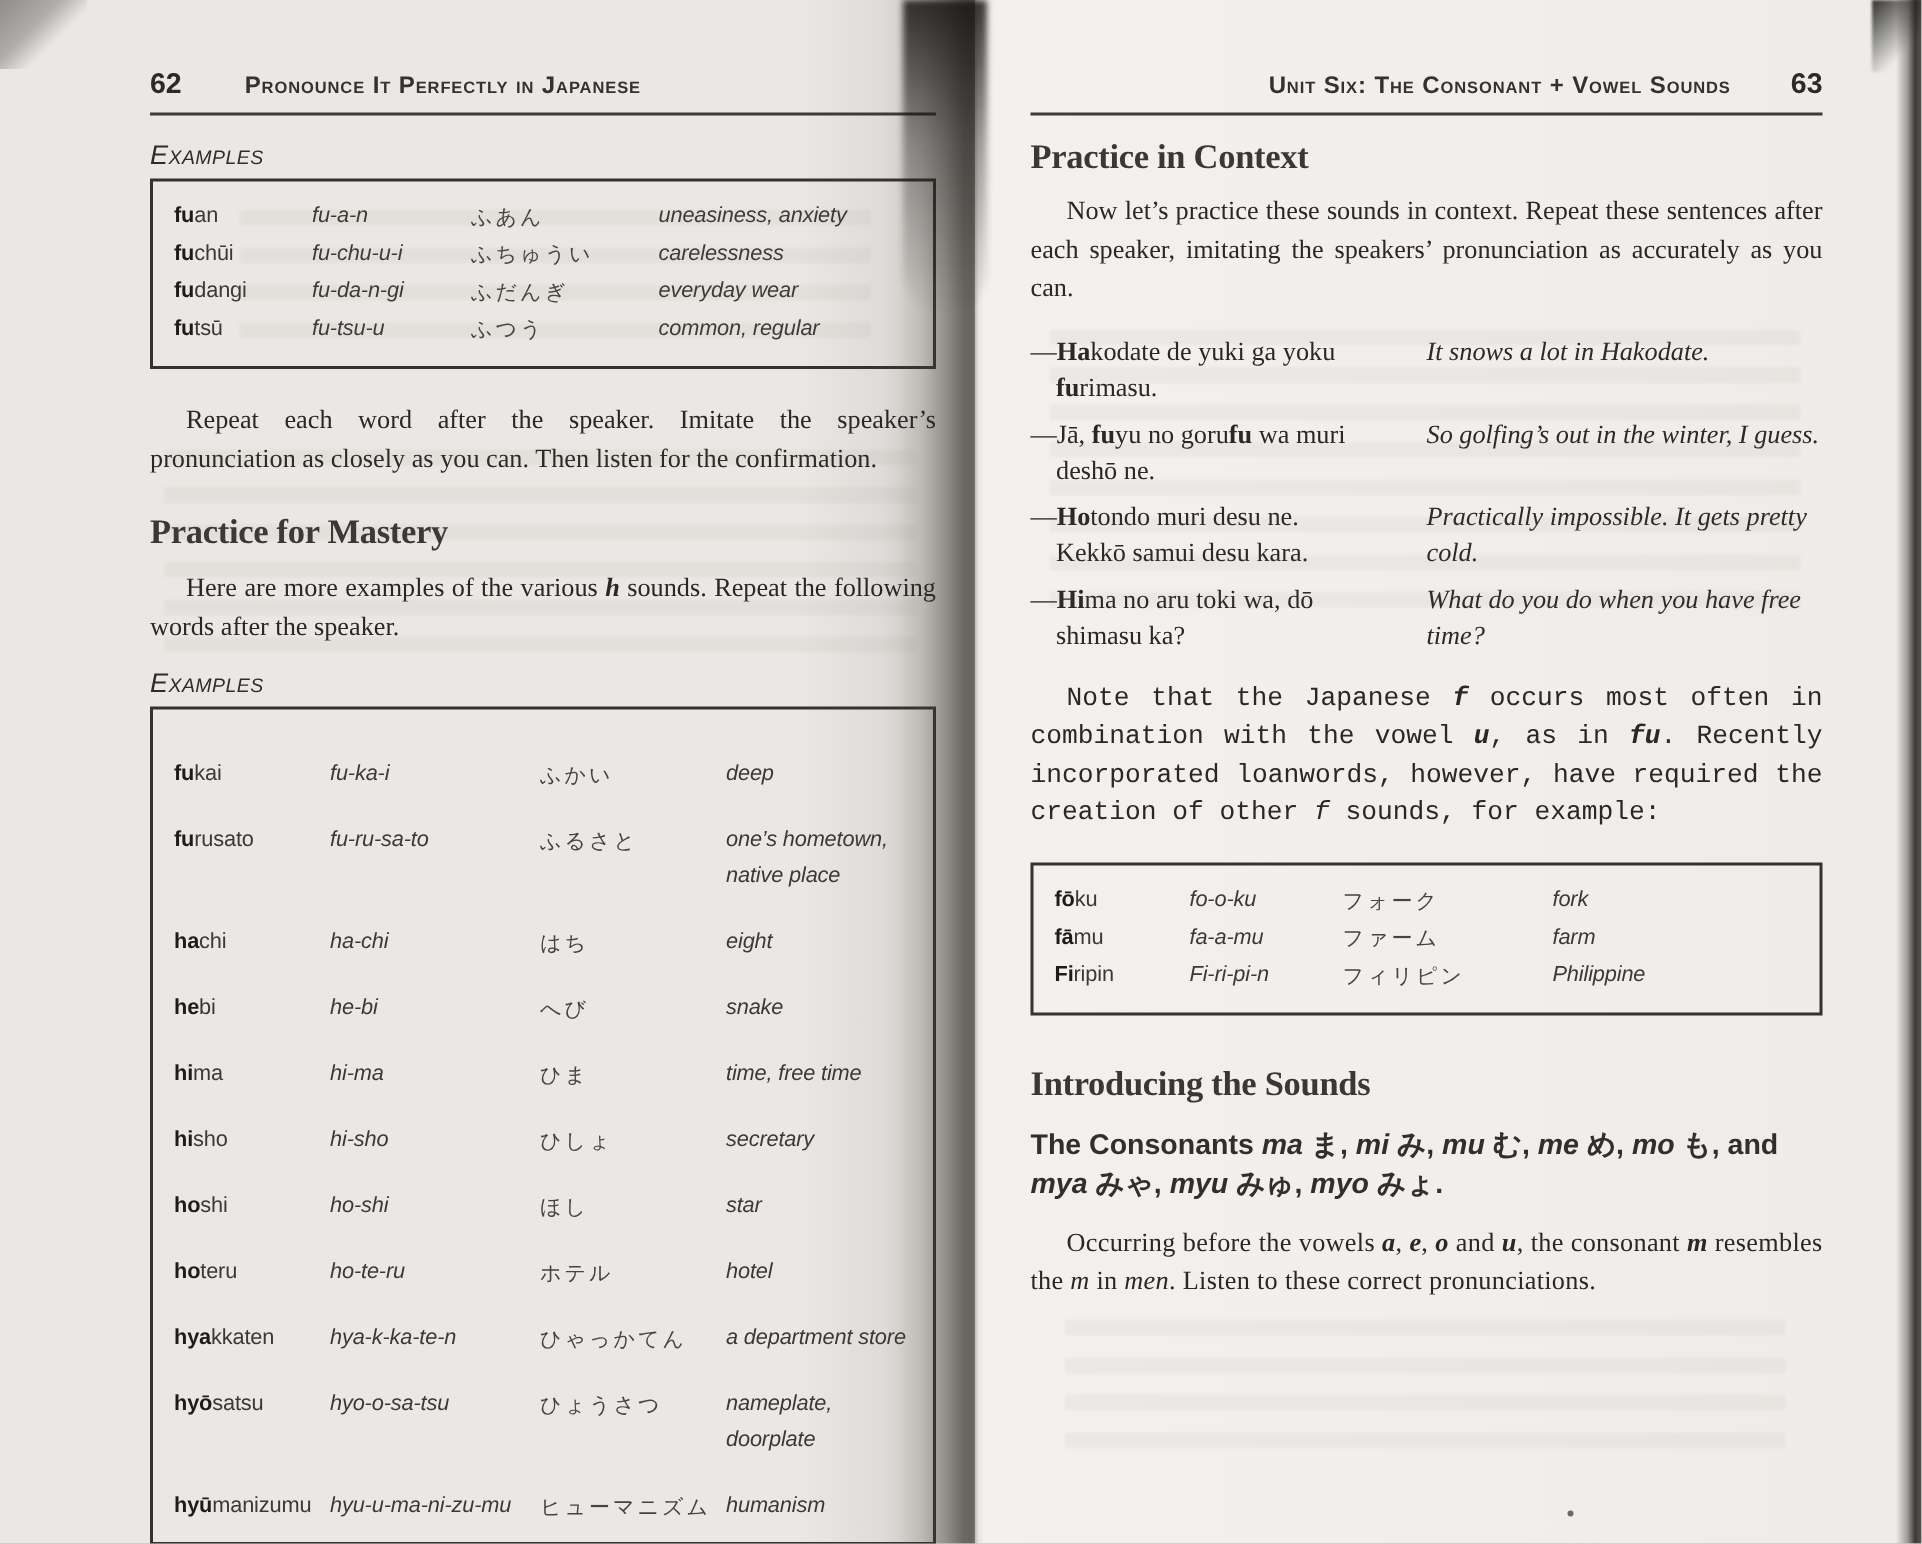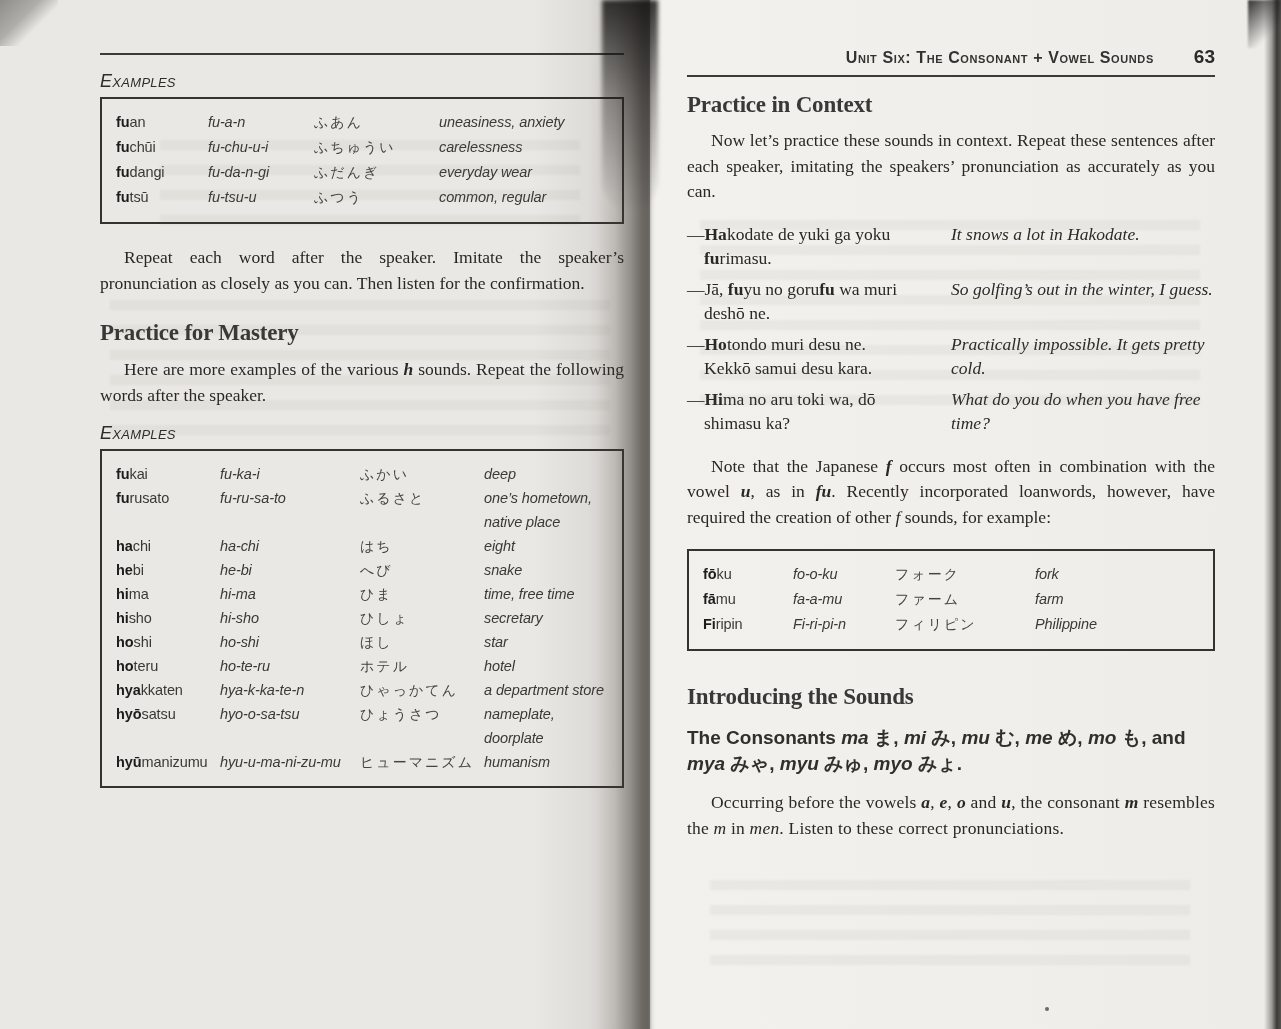--- a/index.html
+++ b/index.html
@@ -47,21 +47,21 @@
   
   .extable {
     border:2px solid #34332f;
     padding:11px 12px 12px 14px;
     font-family:"Liberation Sans", sans-serif;
     font-size:14.5px; letter-spacing:-.1px; color:#3a3936;
     background:transparent;
   }
   .trow { display:grid; line-height:25px; }
   .t1 .trow { grid-template-columns:92px 106px 125px 1fr; }
-  .t2 .trow { grid-template-columns:104px 140px 124px 1fr; line-height:24px; }
+  .t2 .trow { grid-template-columns:104px 140px 124px 1fr; line-height:24px;margin-top:20px; }
   .t3 .trow { grid-template-columns:90px 102px 140px 1fr; }
   .cell-word b { color:#1d1c1a; }
   .cell-romaji, .cell-meaning { font-style:italic; }
   .cell-kana { font-size:14px; letter-spacing:2px; color:#45443f; }
 
   
   .para {
     font-size:17.5px; line-height:25.5px; text-align:justify;
     text-indent:24px; color:#292825;
   }
@@ -83,21 +83,21 @@
   .pr-h2 { margin-top:15px; }
   .pr-para1 { margin-top:10px; }
   .dialogues { margin-top:17px; }
   .dlg { display:flex; margin-bottom:7px; }
   .dlg-jp {
     flex:0 0 264px; padding-right:44px;
     font-size:17.5px; line-height:24px; color:#292825;
     padding-left:17px; text-indent:-17px;
   }
   .dlg-en { flex:1; font-style:italic; font-size:17.5px; line-height:24px; color:#2b2a27; }
-  .pr-note { margin-top:19px; }
+  .pr-note { margin-top:19px;font-family:Liberation Mono, monospace; }
   .pr-table { margin-top:19px; }
   .pr-h2b { margin-top:33px; }
   .consonants {
     margin-top:15px;
     font-family:"Liberation Sans", sans-serif;
     font-weight:700; font-size:19px; line-height:26px; color:#302f2c;
   }
   .consonants .ri { font-style:italic; }
   .pr-para2 { margin-top:13px; letter-spacing:.2px; }
 
@@ -133,20 +133,24 @@
     background:repeating-linear-gradient(to bottom, rgba(110,104,95,.06) 0 10px, rgba(110,104,95,0) 10px 25px);
     filter:blur(1px);
   }
   .speck { left:1045px; top:1007px; width:4px; height:4px; background:#6b6a66; border-radius:50%; }
 </style>
 </head>
 <body>
 
 <div class="page page-left">
   <div class="content">
+    <div class="hdr hdr-left">
+      <span class="pgnum">62</span>
+      <span class="runhead">Pronounce It Perfectly in Japanese</span>
+    </div>
     <div class="hrule"></div>
 
     <div class="exlabel">Examples</div>
 
     <div class="extable t1">
       <div class="trow">
         <span class="cell-word"><b>fu</b><span>an</span></span>
         <span class="cell-romaji">fu-a-n</span>
         <span class="cell-kana">ふあん</span>
         <span class="cell-meaning">uneasiness, anxiety</span>

